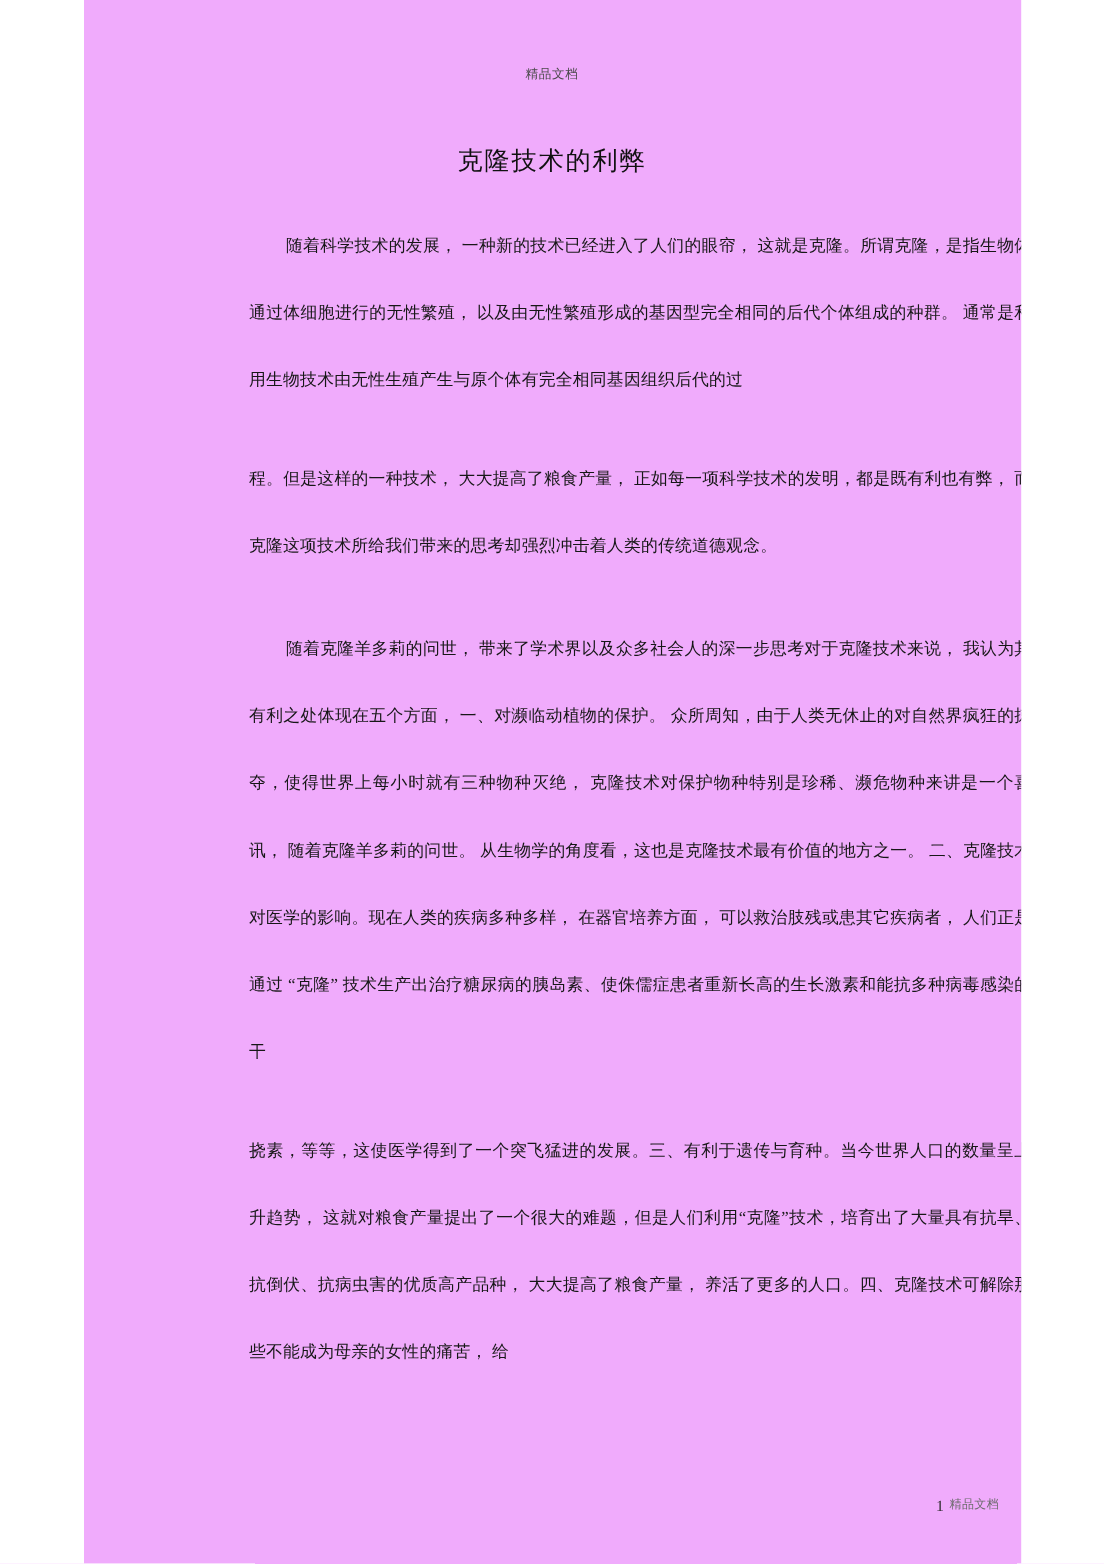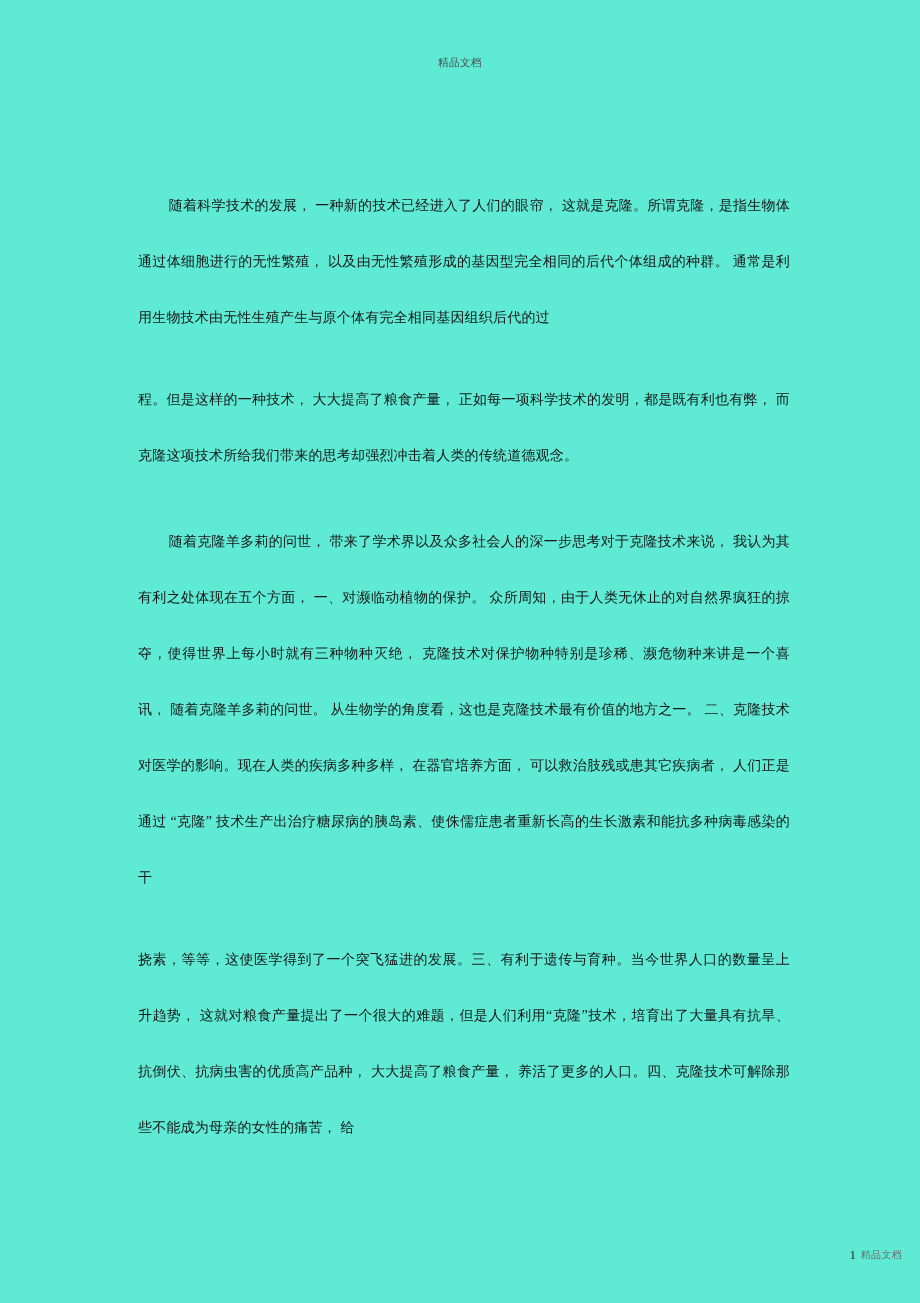--- a/index.html
+++ b/index.html
@@ -6,24 +6,24 @@
     margin: 0;
     padding: 0;
     background: #ffffff;
   }
   body {
     font-family: "Liberation Serif", "DejaVu Serif", serif;
     color: #1a1a1a;
   }
   .page {
     position: relative;
-    width: 920px;
+    width: 781px;
     height: 1303px;
     margin: 0 auto;
-    background: #5eead4;
+    background: #f0abfc;
     overflow: hidden;
     box-sizing: border-box;
   }
 
   
   .doc-header {
     position: absolute;
     top: 58px;
     left: 0;
     right: 0;
@@ -99,20 +99,21 @@
     letter-spacing: 0.3px;
   }
 </style>
 </head>
 <body>
 
 <div class="page">
 
   <div class="doc-header">精品文档</div>
 
+  <h1 class="doc-title">克隆技术的利弊</h1>
 
   <div class="body-col">
 
     <p class="para indent">随着科学技术的发展， 一种新的技术已经进入了人们的眼帘， 这就是克隆。所谓克隆，是指生物体通过体细胞进行的无性繁殖， 以及由无性繁殖形成的基因型完全相同的后代个体组成的种群。 通常是利用生物技术由无性生殖产生与原个体有完全相同基因组织后代的过</p>
 
     <div class="gap-md"></div>
 
     <p class="para">程。但是这样的一种技术， 大大提高了粮食产量， 正如每一项科学技术的发明，都是既有利也有弊， 而克隆这项技术所给我们带来的思考却强烈冲击着人类的传统道德观念。</p>
 
     <div class="gap-lg"></div>

